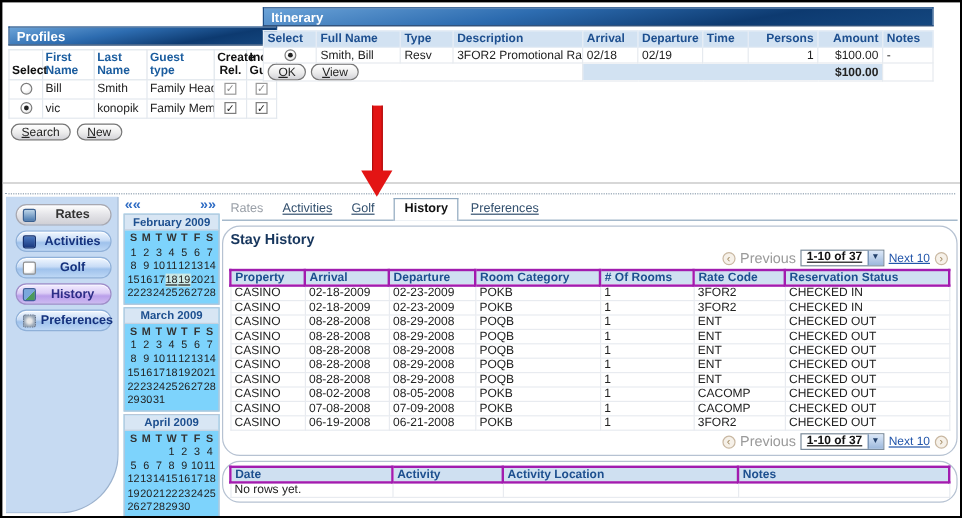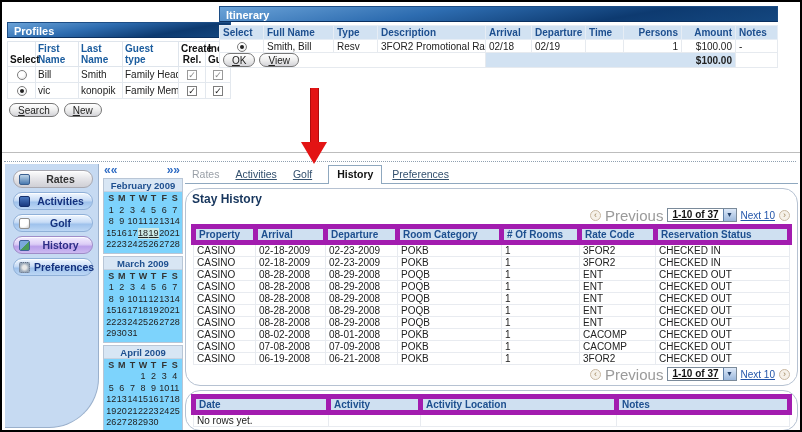--- a/index.html
+++ b/index.html
@@ -97,32 +97,32 @@
   .tab { font-size:10.5px; margin-right:16px; padding:2px 0 3px; white-space:nowrap; cursor:default;}
   .tab-disabled { color:#9aa0a8; }
   .tab-link { color:#33506e; text-decoration:underline; }
   .tab-active { font-weight:bold; color:#111; background:#fff; border:1px solid #8fa8bf; border-bottom:none;
      margin-bottom:-1px; padding:2px 8px 4px; margin-right:10px;}
 
   .section-box { border:1px solid #b6c2d2; border-radius:15px; background:#fff; padding:2px 5px 3px; margin-top:4px; }
   .section-title { color:#17365d; font-weight:bold; font-size:12px; padding:1px 0 1px 1px; }
 
   .pg-row { display:flex; justify-content:flex-end; align-items:center; gap:4px; height:16px; padding-right:2px;}
-  .pg-prev { color:#9a9a9a; font-size:15px; }
+  .pg-prev { color:#9a9a9a; font-size:12px; }
   .pg-ico { width:11px; height:11px; border-radius:50%; border:1px solid #c9b8a2; background:#f6f1e9;
      color:#a08860; font-size:9px; line-height:9px; text-align:center; }
   .pg-select { display:flex; align-items:stretch; border:1px solid #7a8a9a; background:#fff; height:14px; }
   .pg-select .val { font-size:10px; font-weight:bold; padding:0 4px; line-height:12px; color:#111;text-decoration:underline; }
   .pg-select .dd { width:13px; background:linear-gradient(180deg,#dce8f8,#9cb8dc); border-left:1px solid #6080a8;
      color:#23406a; font-size:7px; line-height:12px; text-align:center;}
   .pg-next { color:#2255aa; font-size:10px; text-decoration:underline; }
 
   .grid-table { width:100%; border-collapse:collapse; table-layout:fixed; margin-top:1px; border:1px solid #c8d2de;}
   .grid-table th { background:#cfe0f1; color:#1d4f8f; font-size:10px; font-weight:bold;
-     text-align:left; padding:0 3px; height:13px; border:5px solid #a21caf; white-space:nowrap; overflow:hidden;}
+     text-align:left; padding:0 3px; height:13px; border:2px solid #a21caf; white-space:nowrap; overflow:hidden;}
   .grid-table td { font-size:10px; color:#222; padding:0 3px; height:11.5px; line-height:11px;
      border:1px solid #e8ebf0; white-space:nowrap; overflow:hidden; background:#fff;}
 </style>
 </head>
 <body>
 
 <div id="screen">
 
   <div id="profiles-panel">
     <div class="panel-title">Profiles</div>
@@ -501,21 +501,21 @@
               <td>08-28-2008</td>
               <td>08-29-2008</td>
               <td>POQB</td>
               <td>1</td>
               <td>ENT</td>
               <td>CHECKED OUT</td>
             </tr>
             <tr>
               <td>CASINO</td>
               <td>08-02-2008</td>
-              <td>08-01-2008</td>
+              <td>08-05-2008</td>
               <td>POKB</td>
               <td>1</td>
               <td>CACOMP</td>
               <td>CHECKED OUT</td>
             </tr>
             <tr>
               <td>CASINO</td>
               <td>07-08-2008</td>
               <td>07-09-2008</td>
               <td>POKB</td>

